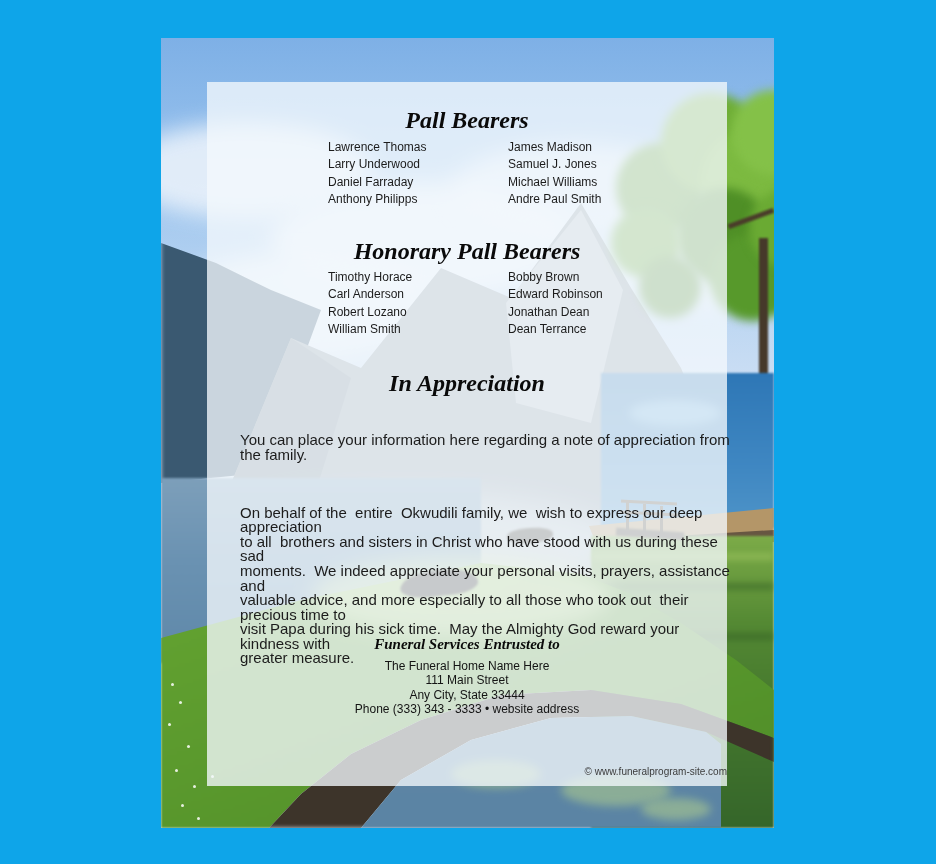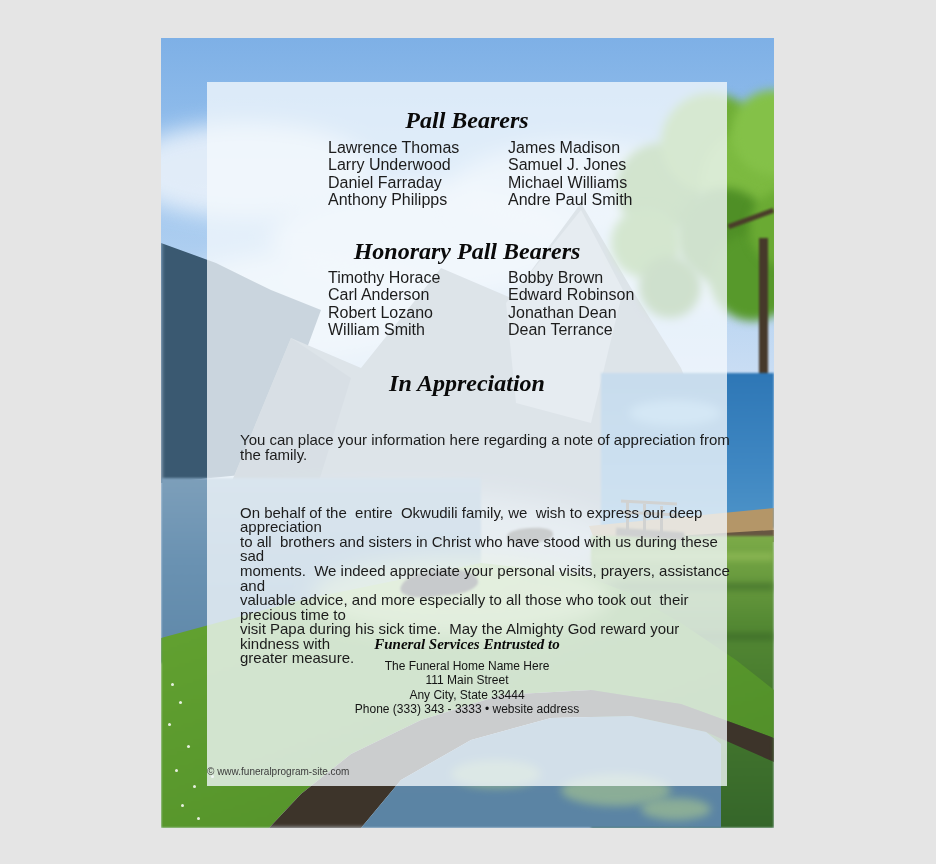--- a/index.html
+++ b/index.html
@@ -1,16 +1,16 @@
 <!DOCTYPE html>
 <html><head>
 <meta charset="utf-8">
 <style>
   html,body{margin:0;padding:0;background:#ffffff;}
-  #stage{position:relative;width:936px;height:864px;background:#e5e5e5;overflow:hidden;
+  #stage{position:relative;width:936px;height:864px;background:#0ea5e9;overflow:hidden;
          font-family:"Liberation Sans","DejaVu Sans",sans-serif;}
   .abs{position:absolute;}
   .full{position:absolute;inset:0;}
 
   
   #photo{position:absolute;left:161px;top:38px;width:613px;height:790px;overflow:hidden;
          background:linear-gradient(180deg,#7eb0e6 0%,#94bfec 14%,#b4d2f1 30%,#cfe0f4 46%,#e2ecf8 62%,#e9f1f9 78%,#dfeaf6 100%);}
   .cloud{position:absolute;background:#eef4fb;border-radius:50%;filter:blur(11px);}
   #cl1{left:-40px;top:85px;width:250px;height:95px;opacity:.85}
   #cl2{left:110px;top:145px;width:310px;height:115px;opacity:.9}
@@ -86,38 +86,38 @@
 
   
   .sec-title{position:absolute;left:207px;width:520px;text-align:center;
       font-family:"Liberation Serif","DejaVu Serif",serif;font-weight:bold;font-style:italic;
       color:#0a0a0a;font-size:24px;line-height:1.15;}
   #t-pall{top:107px}
   #t-hon{top:238px}
   #t-app{top:370px}
   #t-fun{top:636px;font-size:15px}
 
-  .namecol{position:absolute;width:175px;font-size:16px;line-height:17.3px;color:#1c1c1c;}
+  .namecol{position:absolute;width:175px;font-size:12px;line-height:17.3px;color:#1c1c1c;}
   #pb-left{left:328px;top:139px}
   #pb-right{left:508px;top:139px}
   #hon-left{left:328px;top:269px}
   #hon-right{left:508px;top:269px}
 
   #app-text{position:absolute;left:240px;top:404px;width:500px;font-size:15px;line-height:14.55px;
       color:#1c1c1c;white-space:pre-wrap;}
   #app-text p{margin:0 0 14.55px 0;}
   #app-text p:last-child{margin-bottom:0;}
 
   #signature{position:absolute;left:207px;top:572px;width:520px;text-align:center;text-indent:10px;
       font-size:12px;color:#1c1c1c;}
 
   #fun-lines{position:absolute;left:207px;top:659px;width:520px;text-align:center;
       font-size:12px;line-height:14.35px;color:#141414;}
 
-  #copyright{position:absolute;left:207px;top:766px;width:520px;text-align:left;
+  #copyright{position:absolute;left:207px;top:766px;width:520px;text-align:right;
       font-size:10px;color:#3c3c3c;}
 </style>
 </head>
 <body>
 
 <div id="stage">
 
   <div id="photo">
     <div class="cloud" id="cl1"></div>
     <div class="cloud" id="cl2"></div>

